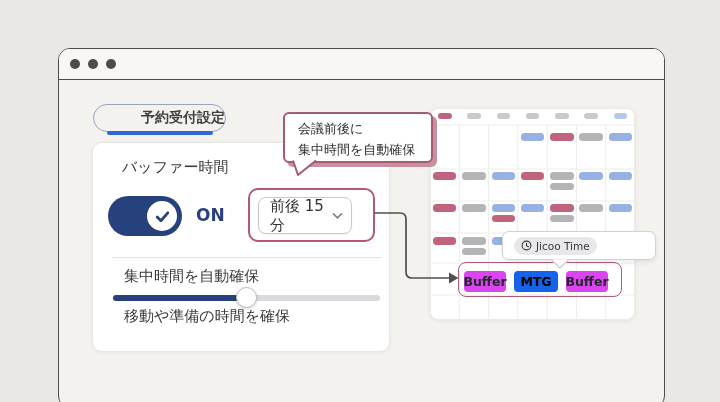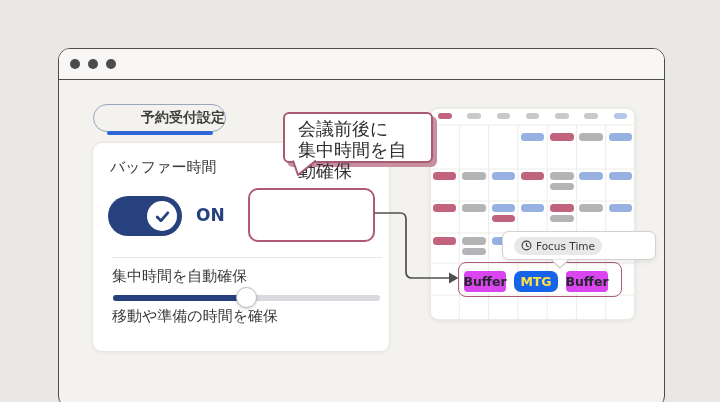--- a/index.html
+++ b/index.html
@@ -19,21 +19,21 @@
   
   .tab-pill { position:absolute; left:93px; top:104px; width:133px; height:28px;
     border:1.5px solid #9aa4bd; border-radius:14px; display:flex; align-items:center; justify-content:flex-end;
     font-size:14px; color:#404040; font-weight:600; background:transparent; cursor:pointer; }
   .tab-underline { position:absolute; left:107px; top:131px; width:106px; height:4px;
     border-radius:2px; background:#2f66d8; }
 
   
   .settings-card { position:absolute; left:92px; top:142px; width:298px; height:210px;
     background:#ffffff; border:1px solid #e8e7e4; border-radius:10px; box-shadow:0 1px 4px rgba(0,0,0,.05); }
-  .lbl { position:absolute; font-size:15px; color:#3a3a3a; font-weight:500; white-space:nowrap; }
+  .lbl { position:absolute; font-size:15px; color:#3a3a3a; font-weight:500; white-space:nowrap;margin-left:12px; }
 
   .toggle { position:absolute; left:108px; top:196px; width:74px; height:40px;
     background:#26417d; border-radius:20px; cursor:pointer; }
   .toggle-knob { position:absolute; right:5px; top:5px; width:30px; height:30px;
     background:#ffffff; border-radius:50%; display:flex; align-items:center; justify-content:center; }
   .toggle-on { position:absolute; left:196px; top:205px; font-size:17px; font-weight:700; color:#26417d; }
 
   .annotation-ring { position:absolute; border:2px solid #b05a74; border-radius:10px; }
   .dd-ring { left:248px; top:188px; width:127px; height:54px; }
   .buffer-ring { left:458px; top:262px; width:164px; height:35px; border-radius:8px; border-width:1.5px; }
@@ -49,36 +49,36 @@
 
   .slider { position:absolute; left:113px; top:287px; width:267px; height:21px; cursor:pointer; }
   .slider-track { position:absolute; left:0; top:8px; width:100%; height:5.5px; border-radius:3px; background:#d8dadd; }
   .slider-fill  { position:absolute; left:0; top:8px; height:5.5px; border-radius:3px; background:#26417d; }
   .slider-knob  { position:absolute; top:0; width:21px; height:21px; border-radius:50%;
     background:#ffffff; border:1.5px solid #b9bdc4; box-shadow:0 1px 3px rgba(0,0,0,.18); }
 
   
   .callout { position:absolute; left:283px; top:112px; width:150px; height:51px; background:#ffffff;
     border:2px solid #a85a72; border-radius:6px; box-shadow:4px 4px 0 #c78fa0;
-    padding:4px 10px 0 13px; font-size:18px; line-height:21px; color:#2f2f2f; font-weight:500; z-index:4; }
+    padding:4px 10px 0 13px; font-size:13px; line-height:21px; color:#2f2f2f; font-weight:500; z-index:4; }
   .callout-tail { position:absolute; left:290px; top:160px; z-index:5; }
 
   .arrow-connector { position:absolute; left:370px; top:205px; z-index:2; }
 
   
   .calendar-card { position:absolute; left:430px; top:108px; width:205px; height:212px;
     background:#ffffff; border:1px solid #eceae7; border-radius:8px; box-shadow:0 1px 5px rgba(0,0,0,.07); }
   .calendar-grid { position:absolute; left:430px; top:108px; }
   .calendar-events { position:absolute; left:430px; top:108px; width:205px; height:212px; pointer-events:none; }
   .cal-pill { position:absolute; border-radius:3.5px; }
 
   .cal-btn { position:absolute; height:21px; border:none; border-radius:4px; font-family:"DejaVu Sans",sans-serif;
     font-size:12.5px; font-weight:700; display:flex; align-items:center; justify-content:center; cursor:pointer; z-index:3; }
   .btn-gray { background:#d946ef; color:#25272b; }
-  .btn-blue { background:#1463e8; color:#fde047;border-radius:7px; }
+  .btn-blue { background:#1463e8; color:#000000; }
 
   
   .cal-tooltip { position:absolute; left:502px; top:231px; width:154px; height:29px; background:#ffffff;
     border:1.5px solid #d2d1cf; border-radius:7px; box-shadow:0 2px 5px rgba(0,0,0,.08);
     display:flex; align-items:center; padding:0 8px 0 11px; gap:9px; z-index:6; }
   .tooltip-date { font-size:14.5px; font-weight:600; color:#232323; white-space:nowrap; }
   .tooltip-badge { background:#e8e8ea; border-radius:9px; height:18px; padding:0 7px;
     display:flex; align-items:center; gap:4px; font-size:10.5px; color:#3a3a3a; white-space:nowrap; }
   .tooltip-tail { position:absolute; left:549px; top:258.5px; z-index:7; }
 </style>
@@ -109,20 +109,26 @@
   <div class="toggle">
     <div class="toggle-knob">
       <svg width="17" height="17" viewBox="0 0 16 16">
         <polyline points="3,8.5 6.5,12 13,4.5" fill="none" stroke="#26417d" stroke-width="2.6" stroke-linecap="round" stroke-linejoin="round"></polyline>
       </svg>
     </div>
   </div>
   <span class="toggle-on">ON</span>
 
   <div class="annotation-ring dd-ring"></div>
+  <div class="dropdown">
+    <span>前後 15分</span>
+    <svg width="12" height="8" viewBox="0 0 12 8">
+      <path d="M1.5 1.5 L6 6 L10.5 1.5" fill="none" stroke="#7d7d7d" stroke-width="1.8" stroke-linecap="round" stroke-linejoin="round"></path>
+    </svg>
+  </div>
 
   <div class="divider"></div>
 
   <span class="lbl" style="left:112px; top:267px;">集中時間を自動確保</span>
 
   <div class="slider">
     <div class="slider-track"></div>
     <div class="slider-fill" style="width: 50%;"></div>
     <div class="slider-knob" style="left: calc(50% - 10.5px);"></div>
   </div>
@@ -196,20 +202,20 @@
   <button class="cal-btn btn-gray" style="left:464px; top:271px; width:42px;">Buffer</button>
   <button class="cal-btn btn-blue" style="left:514px; top:271px; width:44px;">MTG</button>
   <button class="cal-btn btn-gray" style="left:566px; top:271px; width:42px;">Buffer</button>
 
   <div class="cal-tooltip">
     <span class="tooltip-badge">
       <svg width="11" height="11" viewBox="0 0 11 11">
         <circle cx="5.5" cy="5.5" r="4.4" fill="none" stroke="#3a3a3a" stroke-width="1.1"></circle>
         <path d="M5.5 3.2 V5.7 L7.4 6.7" fill="none" stroke="#3a3a3a" stroke-width="1.1" stroke-linecap="round"></path>
       </svg>
-      <span>Focus Time</span>
+      <span>Jicoo Time</span>
     </span>
   </div>
   <svg class="tooltip-tail" width="22" height="11" viewBox="0 0 22 11">
     <path d="M2 0.5 L11 9 L20 0.5" fill="#ffffff" stroke="#d2d1cf" stroke-width="1.5" stroke-linejoin="round"></path>
   </svg>
 
 </div>
 
 </body></html>

